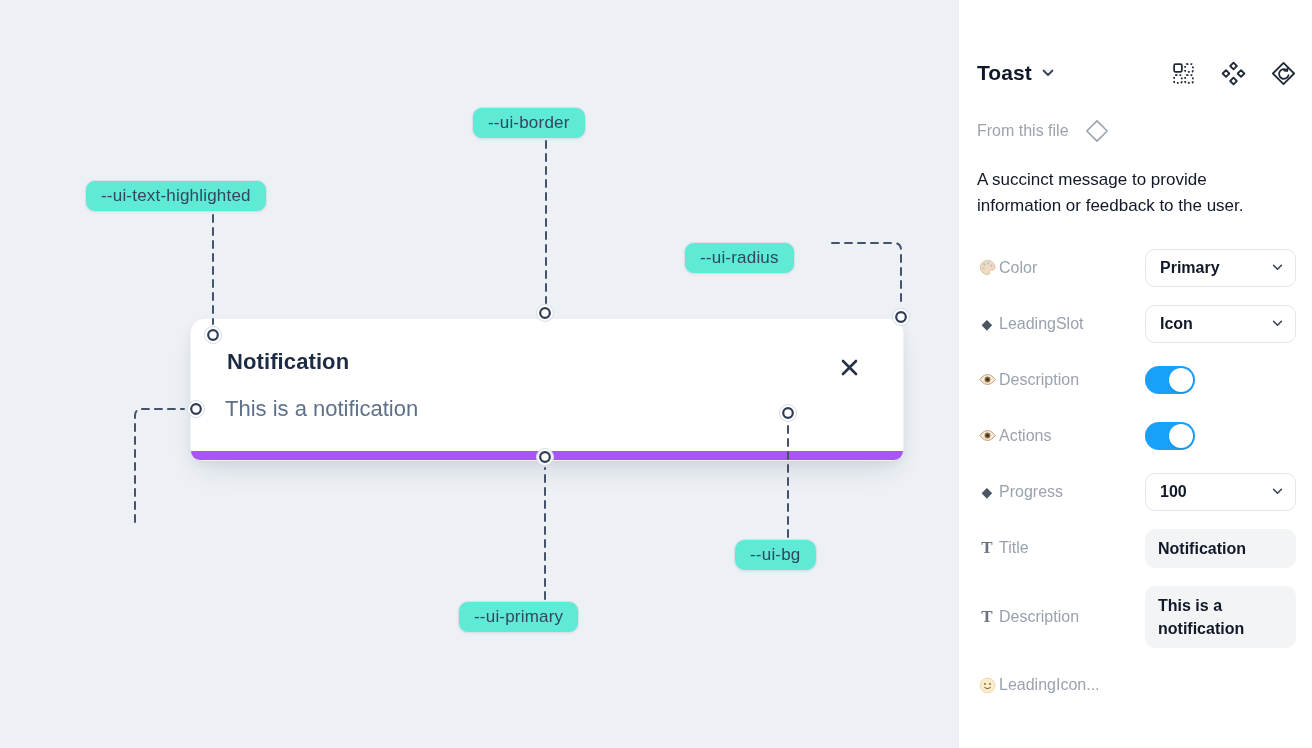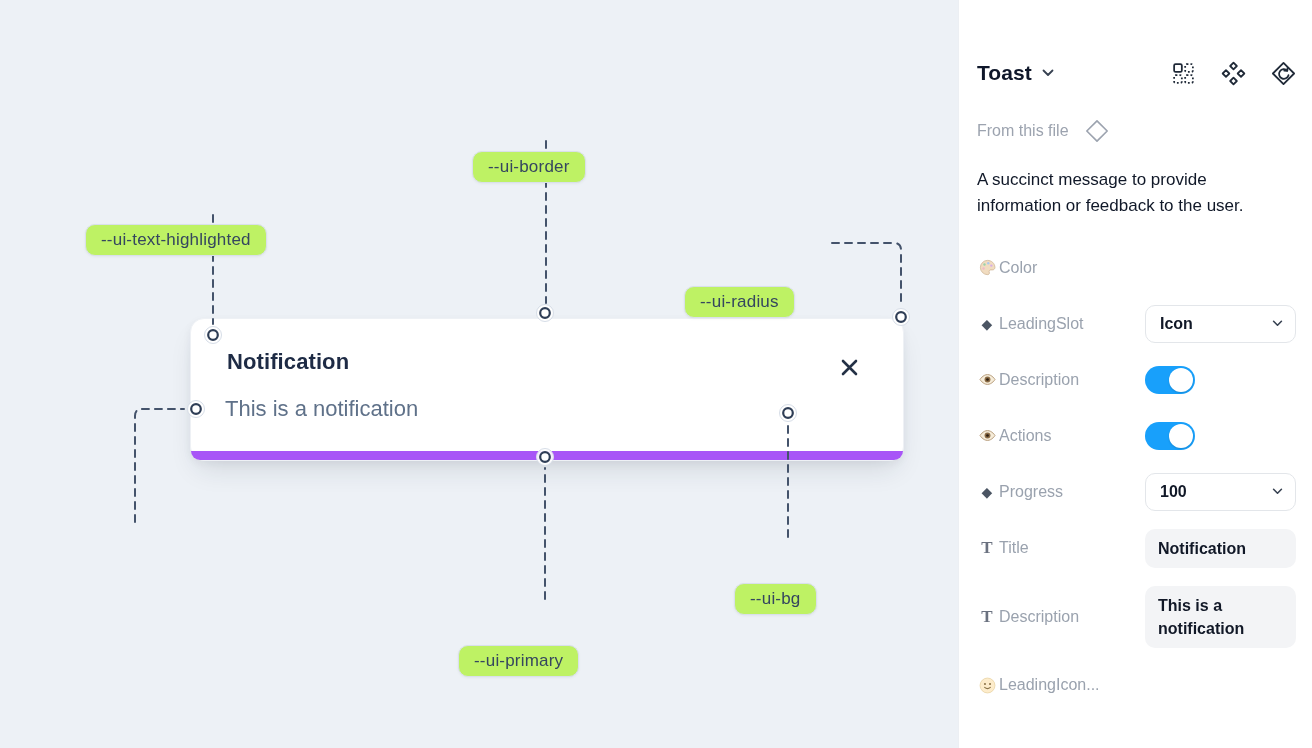--- a/index.html
+++ b/index.html
@@ -17,24 +17,24 @@
   .toast-desc  { position:absolute; left:34px; top:77px; font-size:22px; font-weight:400;
                  color:#5f7189; }
   .toast-close { position:absolute; left:644px; top:34px; width:28px; height:28px;
                  background:none; border:none; cursor:pointer; display:flex;
                  align-items:center; justify-content:center; }
   .toast-progress { position:absolute; left:0; bottom:0; width:100%; height:9px;
                     border-radius:0 0 13px 13px; }
 
   .connectors { position:absolute; left:0; top:0; width:958px; height:748px; z-index:3; pointer-events:none; }
 
-  .pill { position:absolute; z-index:4; background:#bef264; border:1px solid #d9e0ea;
+  .pill { position:absolute; z-index:4; background:#5eead4; border:1px solid #d9e0ea;
           border-radius:10px; padding:5px 15px; font-size:17px; font-weight:500;
           color:#35465f; letter-spacing:.2px; white-space:nowrap;
-          box-shadow:0 1px 3px rgba(15,23,42,.05);margin-top:44px; }
+          box-shadow:0 1px 3px rgba(15,23,42,.05); }
 
   
   .panel { width:354px; height:748px; background:#ffffff; border-left:1px solid #eceff3;
            padding:58px 16px 0 18px; flex:0 0 auto; }
 
   .panel-header { display:flex; align-items:center; justify-content:space-between; height:30px; }
   .panel-title-group { display:flex; align-items:center; gap:10px; cursor:pointer; }
   .panel-title { font-size:21px; font-weight:700; color:#0f172a; letter-spacing:.1px; }
   .panel-icons { display:flex; align-items:center; gap:25px; }
   .icon-btn { background:none; border:none; padding:0; cursor:pointer; display:flex; }
@@ -119,21 +119,21 @@
         <circle cx="788" cy="413" r="8.5" fill="#ffffff" fill-opacity="0.9" stroke="#d6dde7" stroke-width="1"></circle>
         <circle cx="788" cy="413" r="4.8" fill="#ffffff" stroke="#2f3e56" stroke-width="2.2"></circle>
       </g>
     </g>
   </svg>
 
   <div class="pill" style="left:472px; top:107px;">--ui-border</div>
   <div class="pill" style="left:85px; top:180px;">--ui-text-highlighted</div>
   <div class="pill" style="left:684px; top:242px;">--ui-radius</div>
   <div class="pill" style="left:458px; top:601px;">--ui-primary</div>
-  <div class="pill" style="left:734px; top:539px;">--ui-bg</div>
+  <div class="pill" style="left:734px; top:539px;border-radius:11px;">--ui-bg</div>
 </div>
 
 <aside class="panel">
 
   <div class="panel-header">
     <div class="panel-title-group">
       <span class="panel-title">Toast</span>
       <span style="display:flex;">
         <svg width="12" height="8" viewBox="0 0 12 8">
             <path d="M1.5 1.5 L6 6 L10.5 1.5" fill="none" stroke="#374151" stroke-width="1.8" stroke-linecap="round" stroke-linejoin="round"></path>
@@ -192,20 +192,30 @@
           <svg width="19" height="19" viewBox="0 0 24 24">
             <path d="M12 3a9 9 0 1 0 .1 18c1.6 0 2.3-1 2.3-2.1 0-.7-.4-1.1-.4-1.8 0-1.2 1-2.1 2.2-2.1h2.2c1.7 0 3-1.4 3-3.1C21.2 6.6 17 3 12 3z" fill="#f1dcc0" stroke="#cdb494" stroke-width="1"></path>
             <circle cx="8.2" cy="8.2" r="1.5" fill="#9bd3ab"></circle>
             <circle cx="13" cy="6.6" r="1.5" fill="#a9c7ef"></circle>
             <circle cx="16.8" cy="9.6" r="1.5" fill="#d7aee8"></circle>
             <circle cx="7" cy="13.2" r="1.5" fill="#f0b9c8"></circle>
           </svg>
         </span>
         <span class="prop-label-text">Color</span>
       </div>
+      <div class="prop-control">
+        <button class="select">
+          <span class="select-value">Primary</span>
+          <span style="display:flex;">
+            <svg width="11" height="7" viewBox="0 0 12 8">
+                <path d="M1.5 1.5 L6 6 L10.5 1.5" fill="none" stroke="#374151" stroke-width="1.8" stroke-linecap="round" stroke-linejoin="round"></path>
+              </svg>
+          </span>
+        </button>
+      </div>
     </div>
 
     <div class="prop-row">
       <div class="prop-label">
         <span class="prop-icon">
             <span class="diamond-glyph">◆</span>
           </span>
         <span class="prop-label-text">LeadingSlot</span>
       </div>
       <div class="prop-control">

